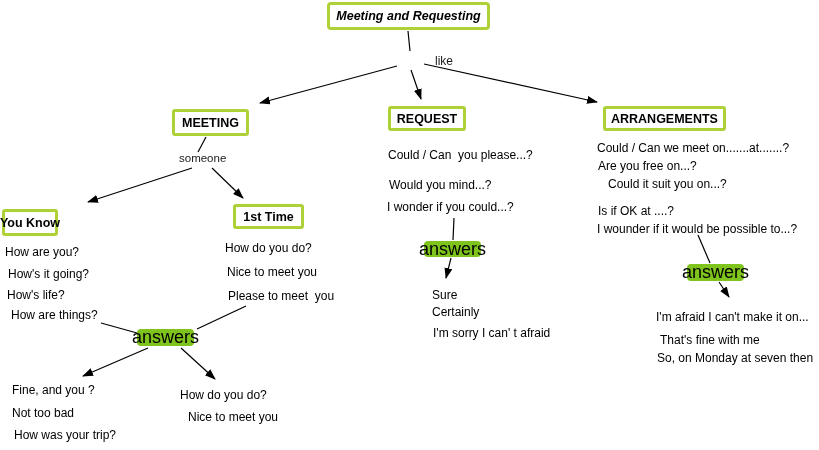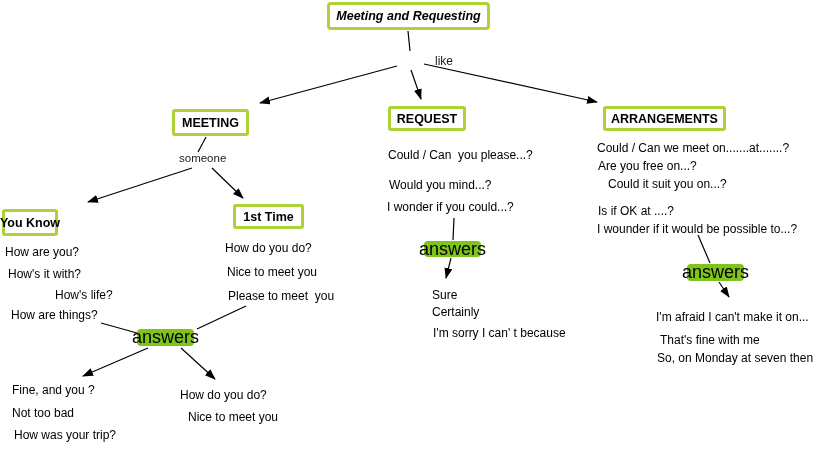--- a/index.html
+++ b/index.html
@@ -62,42 +62,42 @@
   <div class="node" style="left:233px;top:204px;width:71px;height:25px;">1st Time</div>
 
   <div class="edge-label" style="left:396px;top:54px;font-size:12px;margin-left:39px;">like</div>
   <div class="edge-label" style="left:179px;top:152px;">someone</div>
 
   <div class="answers" style="left:137px;top:329px;width:57px;height:17px;">answers</div>
   <div class="answers" style="left:424px;top:241px;width:57px;height:16px;">answers</div>
   <div class="answers" style="left:687px;top:264px;width:57px;height:17px;">answers</div>
 
   <div class="txt" style="left:5px;top:245px;">How are you?</div>
-  <div class="txt" style="left:8px;top:267px;">How's it with?</div>
-  <div class="txt" style="left:7px;top:288px;margin-left:48px;">How's life?</div>
+  <div class="txt" style="left:8px;top:267px;">How's it going?</div>
+  <div class="txt" style="left:7px;top:288px;">How's life?</div>
   <div class="txt" style="left:11px;top:308px;">How are things?</div>
 
   <div class="txt" style="left:225px;top:241px;">How do you do?</div>
   <div class="txt" style="left:227px;top:265px;">Nice to meet you</div>
   <div class="txt" style="left:228px;top:289px;">Please to meet  you</div>
 
   <div class="txt" style="left:12px;top:383px;">Fine, and you ?</div>
   <div class="txt" style="left:12px;top:406px;text-align:center;">Not too bad</div>
   <div class="txt" style="left:14px;top:428px;">How was your trip?</div>
 
   <div class="txt" style="left:180px;top:388px;">How do you do?</div>
   <div class="txt" style="left:188px;top:410px;">Nice to meet you</div>
 
   <div class="txt" style="left:388px;top:148px;">Could / Can  you please...?</div>
   <div class="txt" style="left:389px;top:178px;">Would you mind...?</div>
   <div class="txt" style="left:387px;top:200px;">I wonder if you could...?</div>
 
   <div class="txt" style="left:432px;top:288px;">Sure</div>
   <div class="txt" style="left:432px;top:305px;">Certainly</div>
-  <div class="txt" style="left:433px;top:326px;">I'm sorry I can' t because</div>
+  <div class="txt" style="left:433px;top:326px;">I'm sorry I can' t afraid</div>
 
   <div class="txt" style="left:597px;top:141px;">Could / Can we meet on.......at.......?</div>
   <div class="txt" style="left:598px;top:159px;">Are you free on...?</div>
   <div class="txt" style="left:608px;top:177px;">Could it suit you on...?</div>
   <div class="txt" style="left:598px;top:204px;">Is if OK at ....?</div>
   <div class="txt" style="left:597px;top:222px;">I wounder if it would be possible to...?</div>
 
   <div class="txt" style="left:656px;top:310px;">I'm afraid I can't make it on...</div>
   <div class="txt" style="left:660px;top:333px;">That's fine with me</div>
   <div class="txt" style="left:657px;top:351px;">So, on Monday at seven then</div>

